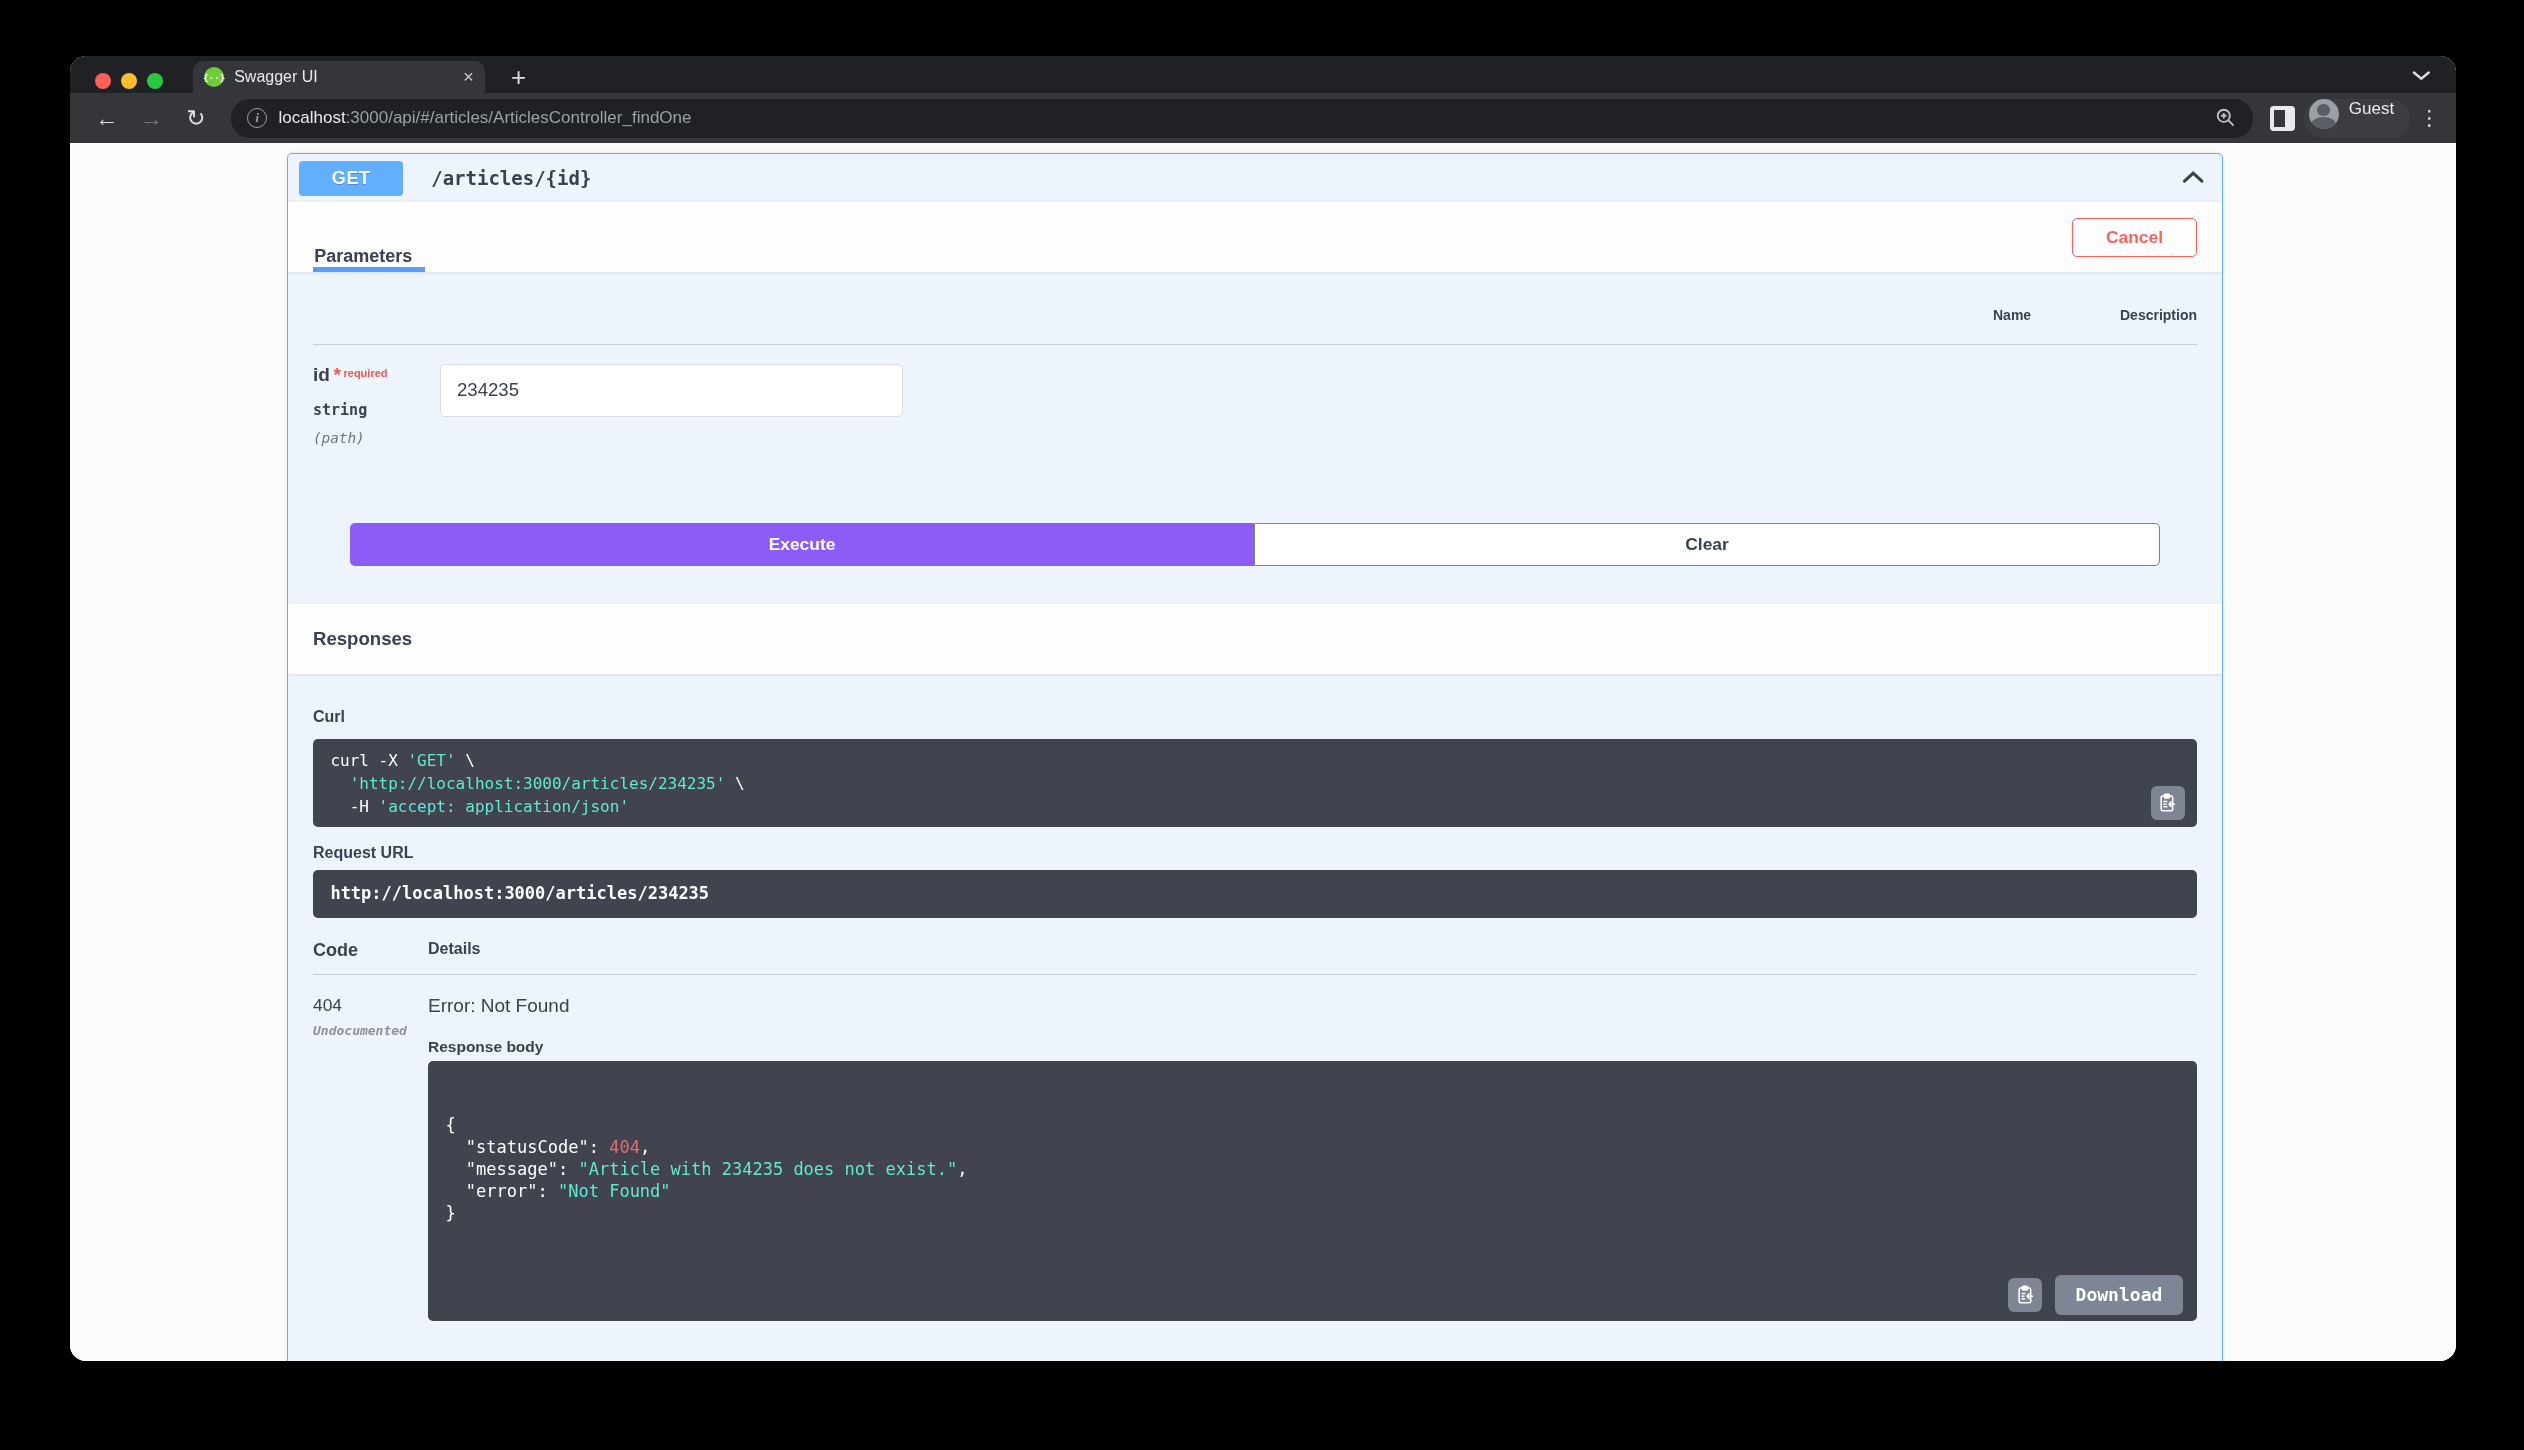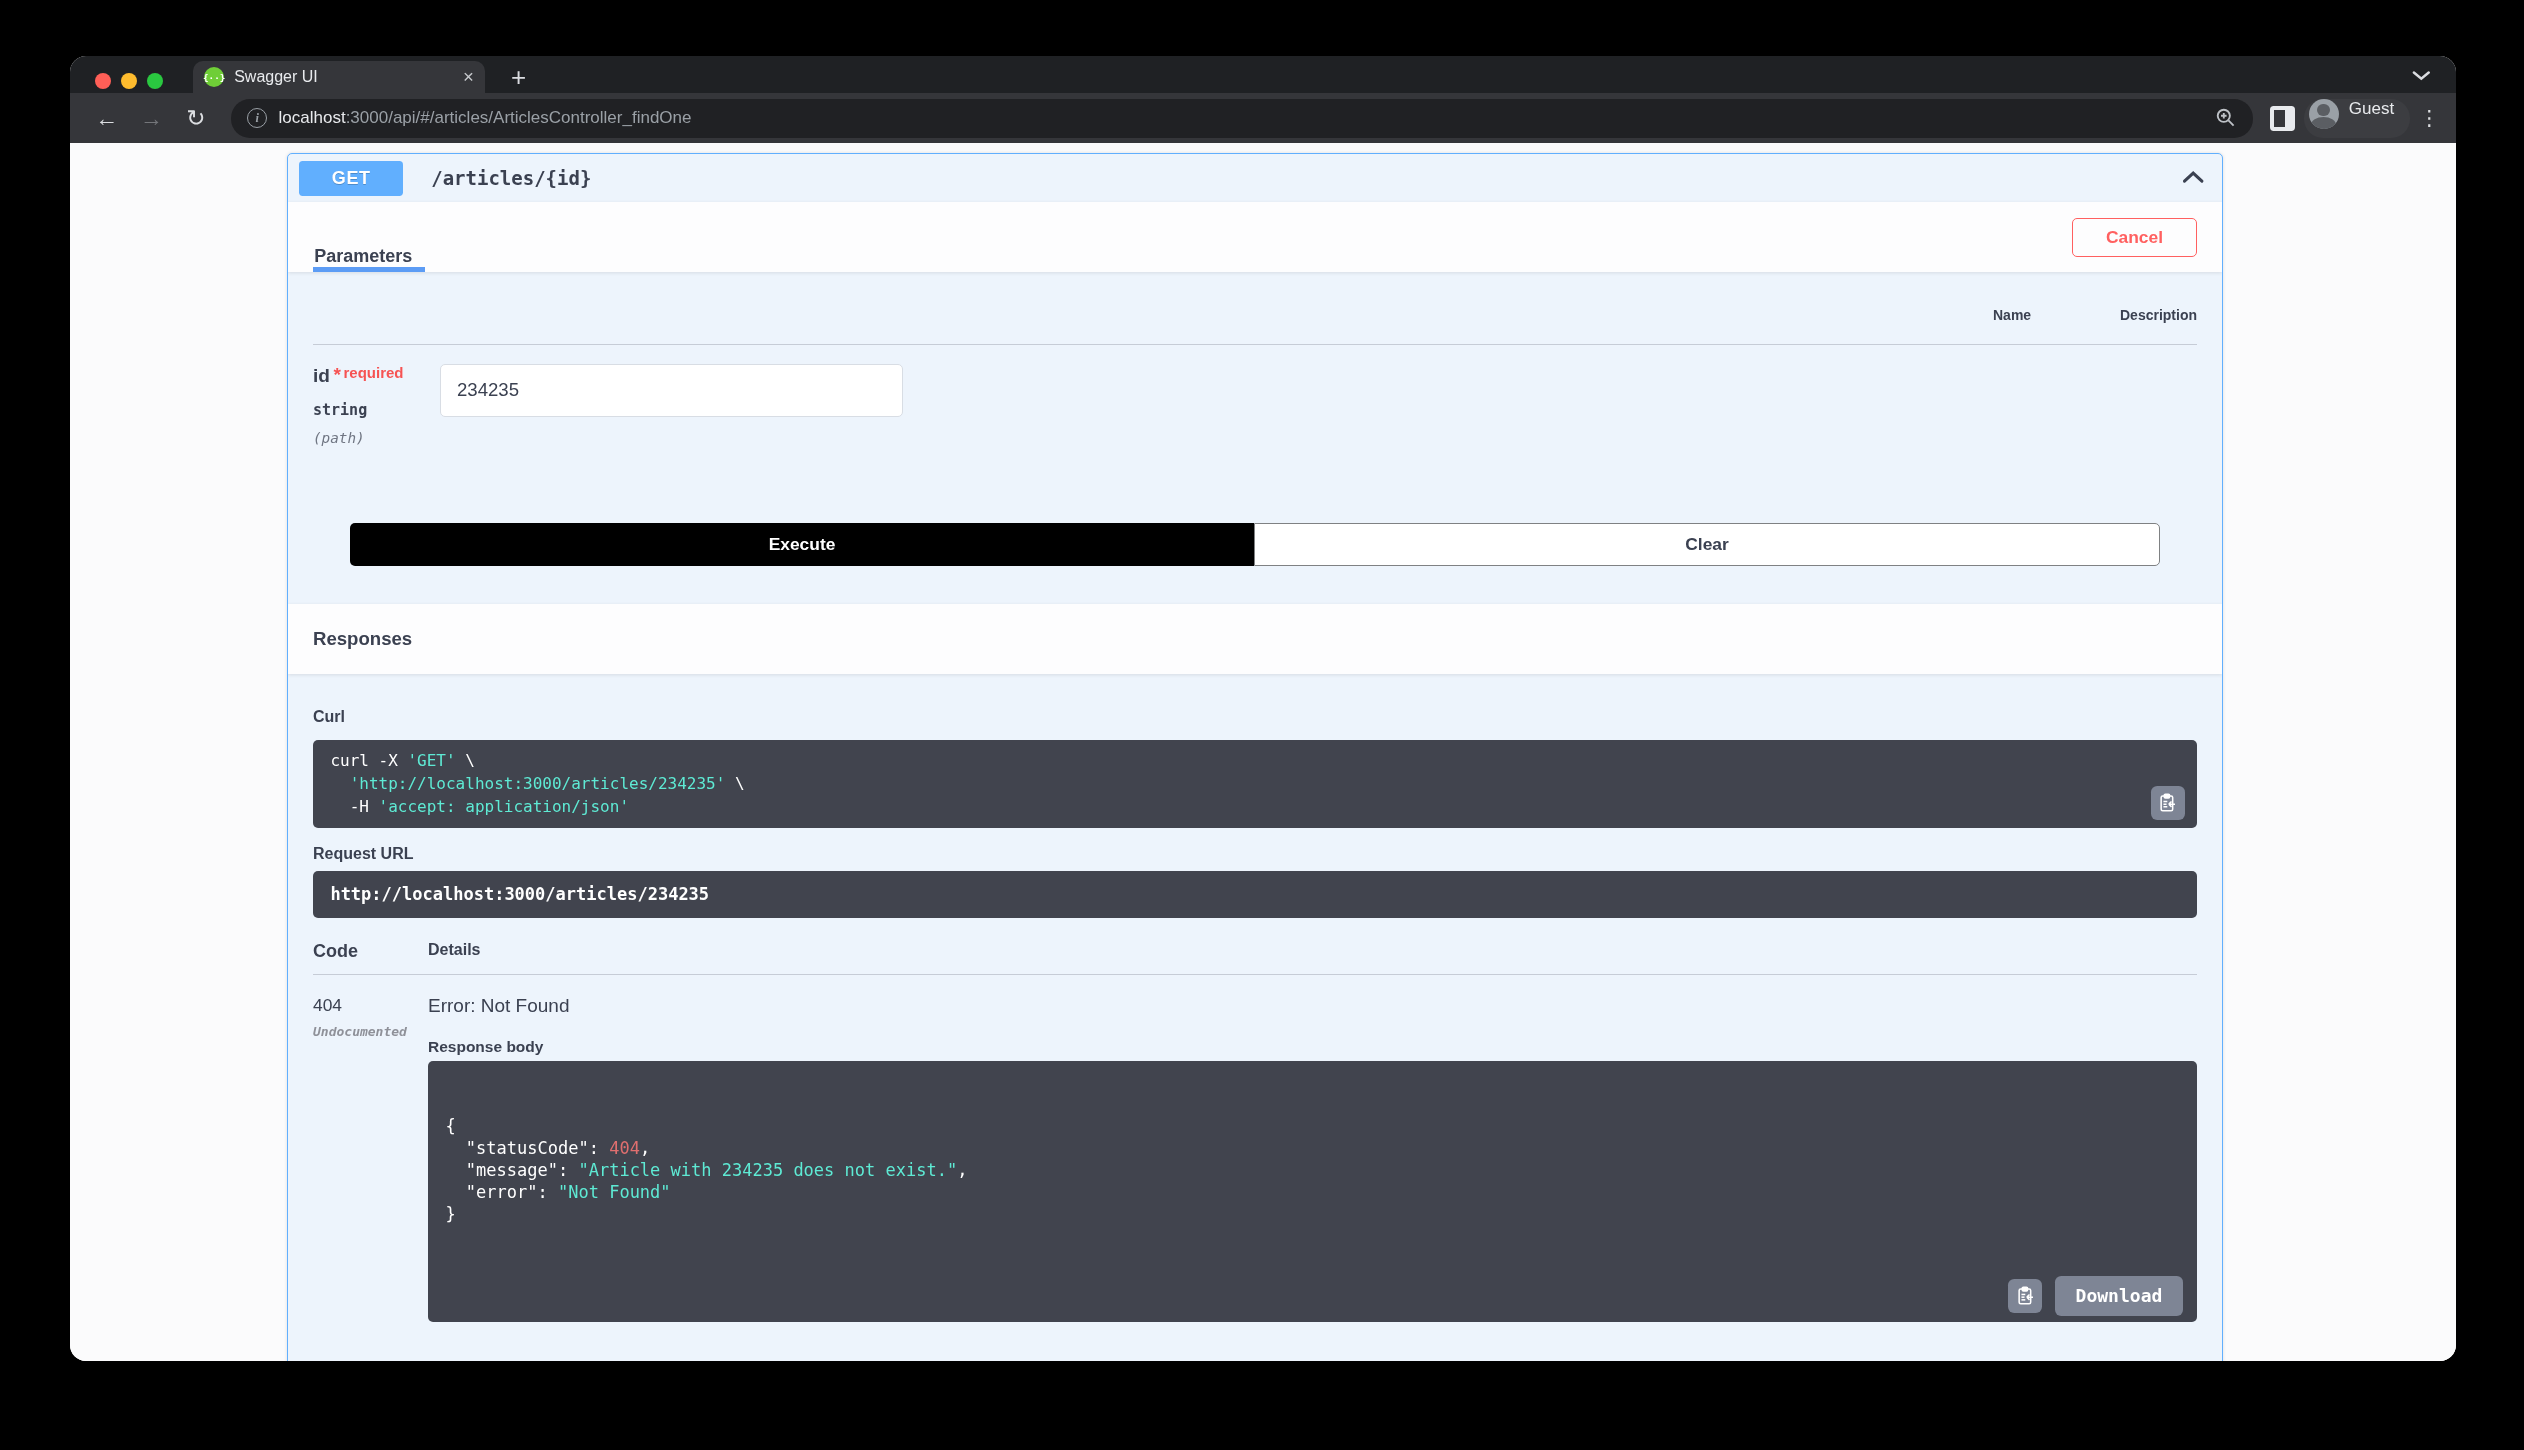--- a/index.html
+++ b/index.html
@@ -97,33 +97,33 @@
                 font-size:17.4px; font-weight:bold; font-family:inherit; }
 
   
   .params-body { padding:35px 25px 0 25px; }
   .t-head { display:flex; font-size:14px; font-weight:bold; color:#3b4151;
             padding-bottom:21px; border-bottom:1.2px solid rgba(59,65,81,.22);justify-content:flex-end; }
   .col-name { width:127px; flex:none; }
   .param-row { display:flex; padding-top:18.6px; }
   .param-id { font-size:19px; font-weight:bold; color:#3b4151; }
   .req-star { color:#f65353; margin-left:3.7px; }
-  .req-label { color:#f65353; font-size:15px; font-weight:bold; vertical-align:3.7px;
+  .req-label { color:#f65353; font-size:11px; font-weight:bold; vertical-align:3.7px;
                margin-left:2.5px; }
   .param-type { font-family:"DejaVu Sans Mono", monospace; font-weight:bold;
                 font-size:15px; color:#3b4151; margin-top:15px; }
   .param-in { font-family:"DejaVu Sans Mono", monospace; font-style:italic;
               font-size:14.3px; color:#707683; margin-top:11.2px; }
   .param-input { width:463px; height:53px; border:1.2px solid #d8dde4; border-radius:5px;
                  background:#fff; font-size:18.6px; color:#3b4151; padding:0 16px;
                  font-family:inherit; }
 
   
   .execute-row { display:flex; margin:77px 37px 0 37px; height:43px; }
-  .btn-execute { flex:1; background:#000000; border:none; border-radius:5px 0 0 5px;
+  .btn-execute { flex:1; background:#8b5cf6; border:none; border-radius:5px 0 0 5px;
                  color:#fff; font-size:17.4px; font-weight:bold; font-family:inherit; }
   .btn-clear { flex:1; background:#fff; border:1.9px solid #7f8183; border-radius:0 5px 5px 0;
                color:#3b4151; font-size:17.4px; font-weight:bold; font-family:inherit; }
   .exec-gap { height:38px; }
 
   
   .responses-body { padding:34px 25px 0 25px; }
   .h-label { font-size:16px; font-weight:bold; color:#3b4151; }
   .lbl-curl { margin-bottom:13.7px; }
   .code-block { background:#41444e; border-radius:5px; color:#fff;

